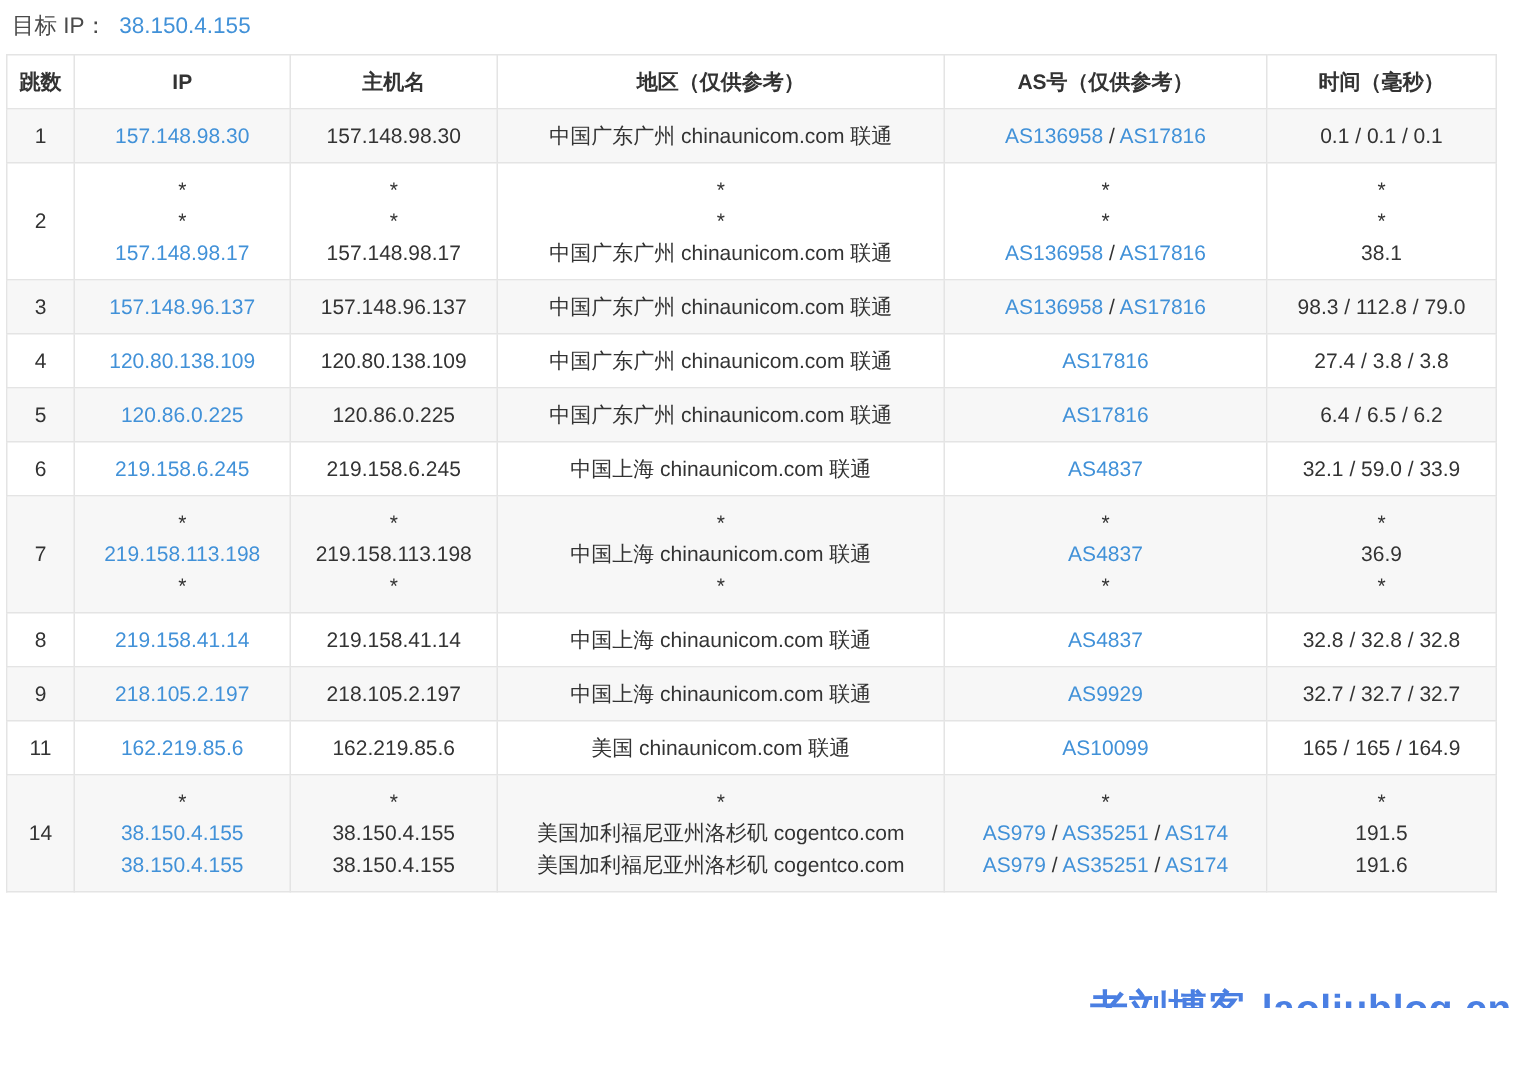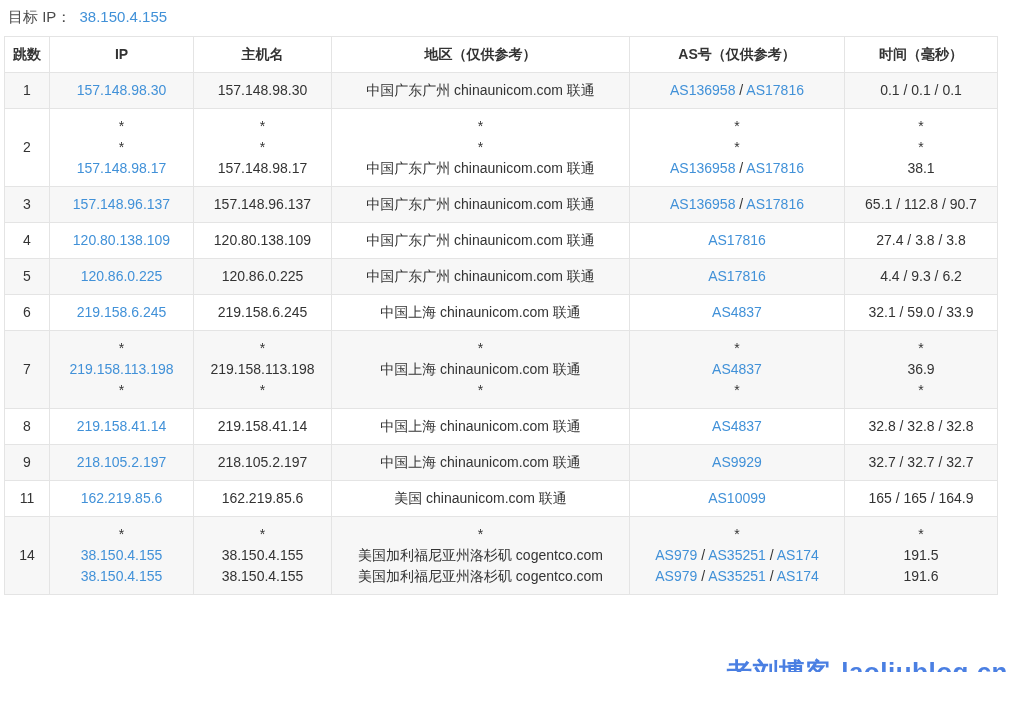--- a/index.html
+++ b/index.html
@@ -109,21 +109,21 @@
           <td>
             <div class="cell-line">157.148.96.137</div>
           </td>
           <td>
             <div class="cell-line">中国广东广州 chinaunicom.com 联通</div>
           </td>
           <td>
             <div class="cell-line"><span class="lnk">AS136958</span> / <span class="lnk">AS17816</span></div>
           </td>
           <td>
-            <div class="cell-line">65.1 / 112.8 / 90.7</div>
+            <div class="cell-line">98.3 / 112.8 / 79.0</div>
           </td>
         </tr>
         <tr>
           <td>
             <div class="cell-line">4</div>
           </td>
           <td>
             <div class="cell-line"><span class="lnk">120.80.138.109</span></div>
           </td>
           <td>
@@ -149,21 +149,21 @@
           <td>
             <div class="cell-line">120.86.0.225</div>
           </td>
           <td>
             <div class="cell-line">中国广东广州 chinaunicom.com 联通</div>
           </td>
           <td>
             <div class="cell-line"><span class="lnk">AS17816</span></div>
           </td>
           <td>
-            <div class="cell-line">4.4 / 9.3 / 6.2</div>
+            <div class="cell-line">6.4 / 6.5 / 6.2</div>
           </td>
         </tr>
         <tr>
           <td>
             <div class="cell-line">6</div>
           </td>
           <td>
             <div class="cell-line"><span class="lnk">219.158.6.245</span></div>
           </td>
           <td>

